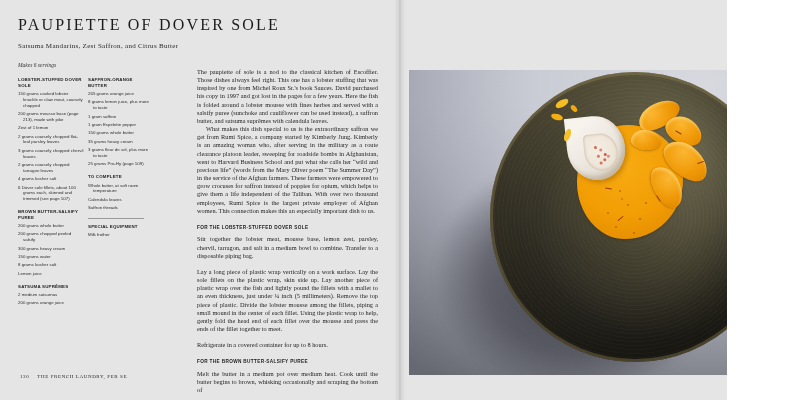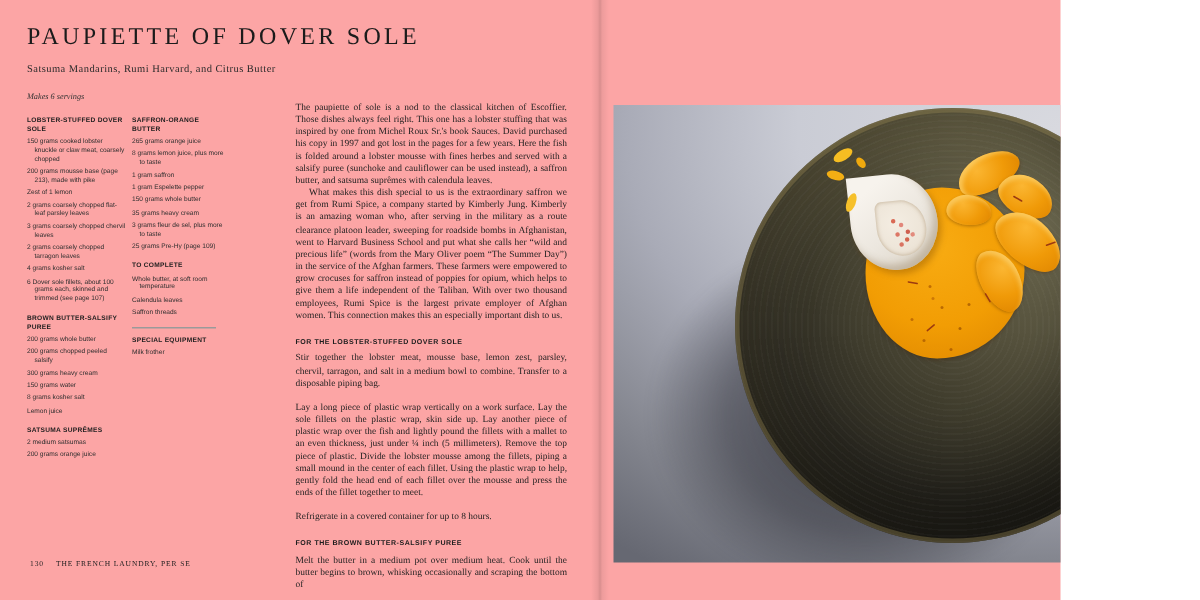--- a/index.html
+++ b/index.html
@@ -1,17 +1,17 @@
 <!DOCTYPE html>
 <html style="--backdrop-light: #d8d9df; --backdrop-shadow: #666872; --bowl-light: #6d6950; --bowl-dark: #1d1c17; --sauce: #f29d04; --sauce-deep: #dd8500; --fish: #ece7df; --lobster: #d96a55; --petal: #f6bd22;"><head>
 <meta charset="utf-8">
 <style>
   html,body{margin:0;padding:0;background:#ffffff;}
-  .spread{position:relative;width:707px;height:400px;background:#fca5a5;overflow:hidden;
-          font-family:"Liberation Serif",serif;color:#222;}
+  .spread{position:relative;width:707px;height:400px;background:#e5e5e5;overflow:hidden;
+          font-family:"Liberation Serif",serif;color:#222;padding-left:20px;}
 
   
   .title{position:absolute;left:18px;top:16px;font-size:16px;letter-spacing:2.2px;color:#1b1b1b;white-space:nowrap;}
   .subtitle{position:absolute;left:18px;top:42px;font-size:7px;letter-spacing:.3px;color:#2a2a2a;}
   .yield{position:absolute;left:18px;top:62px;font-size:5.5px;font-style:italic;color:#333;}
 
   .ing-col{position:absolute;top:77px;font-family:"Liberation Sans",sans-serif;
            font-size:4.4px;line-height:5.8px;color:#2e2e2e;}
   .col1{left:18px;width:66px;}
   .col2{left:88px;width:64px;}
@@ -90,21 +90,21 @@
   .t3{left:246px;top:128px;transform:rotate(60deg);}
   .t4{left:208px;top:148px;transform:rotate(-40deg);}
   .t5{left:196px;top:118px;transform:rotate(10deg);}
 </style>
 </head>
 <body>
 
 <div class="spread">
 
   <div class="title">PAUPIETTE OF DOVER SOLE</div>
-  <div class="subtitle">Satsuma Mandarins, Rumi Harvard, and Citrus Butter</div>
+  <div class="subtitle">Satsuma Mandarins, Zest Saffron, and Citrus Butter</div>
   <div class="yield">Makes 6 servings</div>
 
   <div class="ing-col col1">
     <div class="ing-group">
       <div class="ing-header">LOBSTER-STUFFED DOVER SOLE</div>
       <div class="ing-item">150 grams cooked lobster knuckle or claw meat, coarsely chopped</div>
       <div class="ing-item">200 grams mousse base (page 213), made with pike</div>
       <div class="ing-item">Zest of 1 lemon</div>
       <div class="ing-item">2 grams coarsely chopped flat-leaf parsley leaves</div>
       <div class="ing-item">3 grams coarsely chopped chervil leaves</div>

